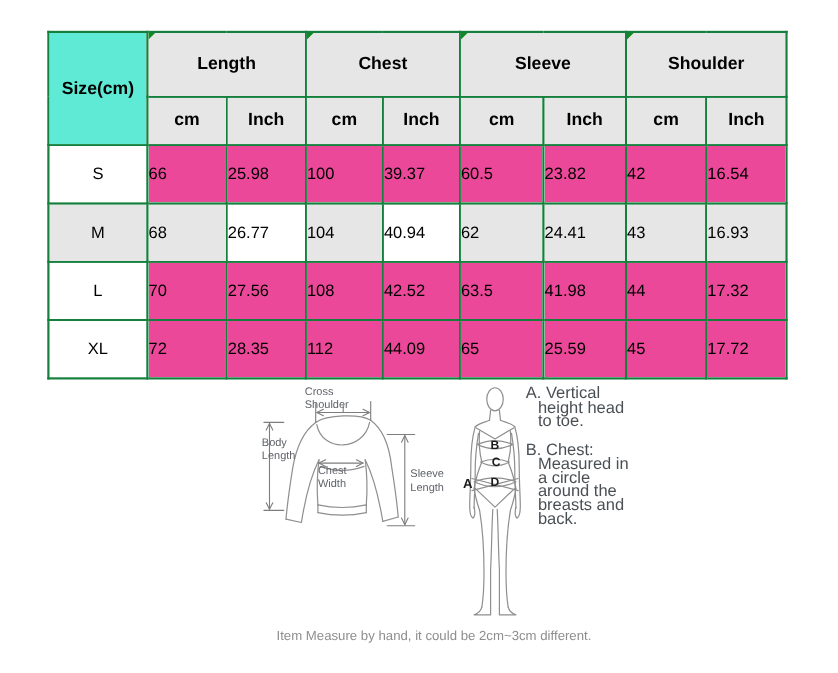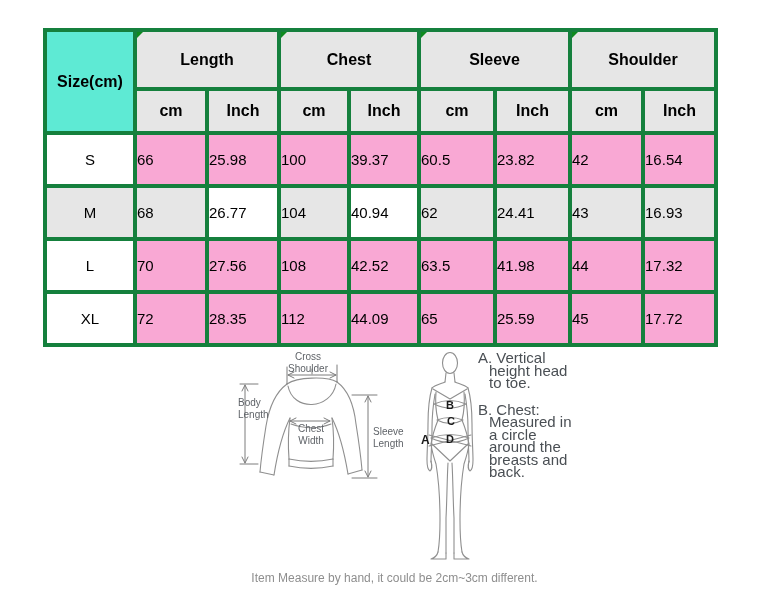--- a/index.html
+++ b/index.html
@@ -6,48 +6,48 @@
   html,body { width:762px; height:612px; background:#ffffff; font-family:"Liberation Sans", sans-serif; }
   #stage { position:relative; width:762px; height:612px; background:#fff; overflow:hidden; }
 
   
   table.size-table {
     position:absolute; left:43px; top:28px;
     border-collapse:collapse; table-layout:fixed; width:671px;
     border:2px solid #000; background:#fff;
   }
   .size-table th, .size-table td {
-    border:4px solid #15803d; vertical-align:middle;
+    border:2px solid #15803d; vertical-align:middle;
     color:#000; overflow:hidden; position:relative;margin-left:45px;
   }
   .size-table thead th { background:#e6e6e6; font-weight:bold; font-size:16px; }
   .size-table .r-group { height:59px; }
   .size-table .r-units { height:44px; }
   .size-table tbody tr { height:53px; }
   .size-table tbody th { font-weight:normal; font-size:15px; background:#fff; }
-  .size-table tbody td { font-size:15px; background:#f9a8d4; }
+  .size-table tbody td { font-size:15px; background:#ec4899; }
   .size-table th.corner { font-weight:bold; font-size:16px; background:#5eead4; }
   tr.row-shaded th, tr.row-shaded td { background:#e6e6e6; }
   tr.row-shaded td:nth-child(3), tr.row-shaded td:nth-child(5) { background:#ffffff; }
   .flag {
     position:absolute; top:0; left:0; width:0; height:0;
     border-top:6px solid #0e8a1f; border-right:6px solid transparent;
   }
 
   
   svg.sketch { position:absolute; overflow:visible; }
   .sketch path, .sketch line, .sketch ellipse, .sketch polyline {
     fill:none; stroke:#8f8f8f; stroke-width:1.1; stroke-linecap:round; stroke-linejoin:round;
   }
   .sketch .meas { stroke:#7d7d7d; stroke-width:1; }
 
   .diag-label {
     position:absolute; font-size:10px; line-height:11.5px; color:#5f6368;
   }
-  .diag-label.center { text-align:center; }
+  .diag-label.center { }
 
   .body-marker {
     position:absolute; font-size:11px; font-weight:bold; color:#1a1a1a; line-height:11px;
   }
 
   .annotations {
     position:absolute; left:478px; top:352px; width:104px;
     font-size:15px; line-height:12.5px; color:#4a4f54;
   }
   .annotations .ann { margin-bottom:14px; padding-left:11px; text-indent:-11px; }

